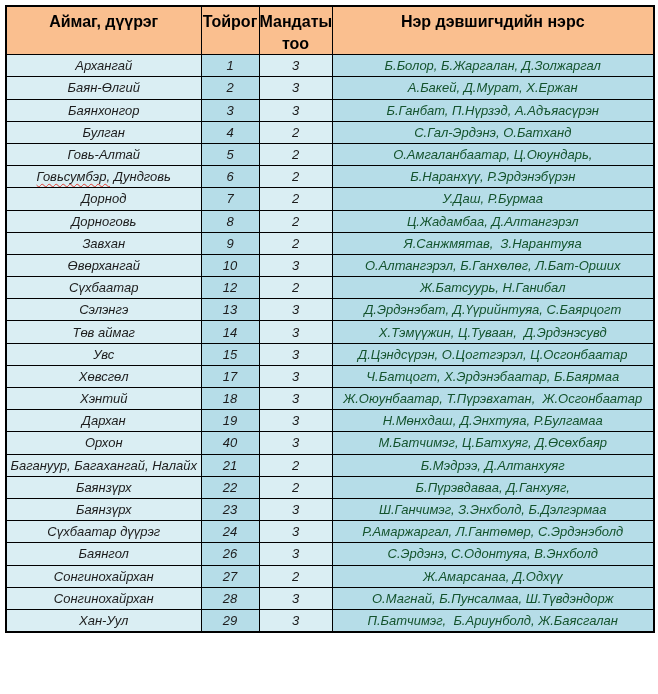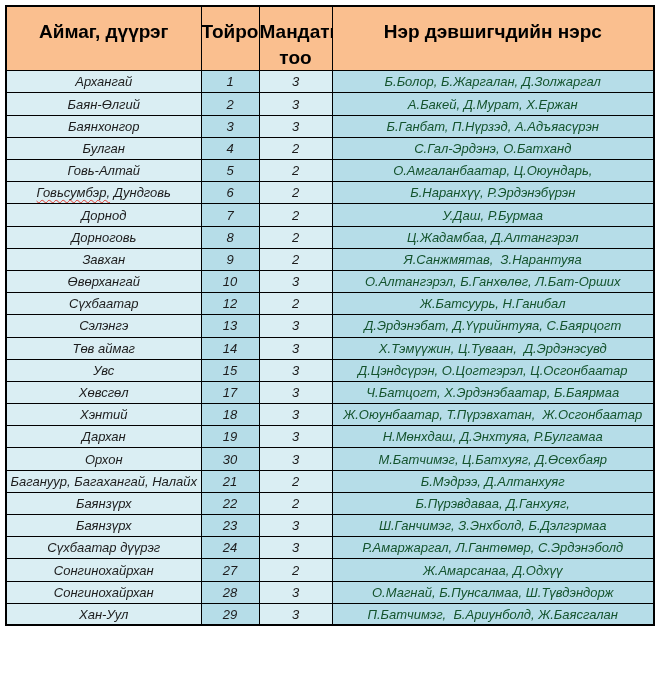--- a/index.html
+++ b/index.html
@@ -26,24 +26,24 @@
   }
   .doc-table th, .doc-table td {
     border: 1px solid var(--border, #000);
     text-align: center;
     overflow: hidden;
     padding: 0;
   }
   .doc-table th {
     background: var(--header-bg, #FABF8F);
     color: #000;
-    font-size: 19px;
+    font-size: 16px;
     font-weight: bold;
     vertical-align: top;
-    padding-top: 12px;
+    padding-top: 4px;
     height: 35px;
     line-height: 1.35;
   }
   .doc-table tbody tr {
     height: 22.2px;
     font-style: italic;
   }
   .doc-table td {
     font-size: 13px;
     vertical-align: middle;
@@ -178,21 +178,21 @@
     <td class="c4"><span>Ж.Оюунбаатар, Т.Пүрэвхатан,  Ж.Осгонбаатар</span></td>
   </tr>
         <tr>
     <td class="c1"><span>Дархан</span></td>
     <td class="c2"><span>19</span></td>
     <td class="c3"><span>3</span></td>
     <td class="c4"><span>Н.Мөнхдаш, Д.Энхтуяа, Р.Булгамаа</span></td>
   </tr>
         <tr>
     <td class="c1"><span>Орхон</span></td>
-    <td class="c2"><span>30</span></td>
+    <td class="c2"><span>40</span></td>
     <td class="c3"><span>3</span></td>
     <td class="c4"><span>М.Батчимэг, Ц.Батхуяг, Д.Өсөхбаяр</span></td>
   </tr>
         <tr>
     <td class="c1"><span>Багануур, Багахангай, Налайх</span></td>
     <td class="c2"><span>21</span></td>
     <td class="c3"><span>2</span></td>
     <td class="c4"><span>Б.Мэдрээ, Д.Алтанхуяг</span></td>
   </tr>
         <tr>
@@ -205,20 +205,26 @@
     <td class="c1"><span>Баянзүрх</span></td>
     <td class="c2"><span>23</span></td>
     <td class="c3"><span>3</span></td>
     <td class="c4"><span>Ш.Ганчимэг, З.Энхболд, Б.Дэлгэрмаа</span></td>
   </tr>
         <tr>
     <td class="c1"><span>Сүхбаатар дүүрэг</span></td>
     <td class="c2"><span>24</span></td>
     <td class="c3"><span>3</span></td>
     <td class="c4"><span>Р.Амаржаргал, Л.Гантөмөр, С.Эрдэнэболд</span></td>
+  </tr>
+        <tr>
+    <td class="c1"><span>Баянгол</span></td>
+    <td class="c2"><span>26</span></td>
+    <td class="c3"><span>3</span></td>
+    <td class="c4"><span>С.Эрдэнэ, С.Одонтуяа, В.Энхболд</span></td>
   </tr>
         <tr>
     <td class="c1"><span>Сонгинохайрхан</span></td>
     <td class="c2"><span>27</span></td>
     <td class="c3"><span>2</span></td>
     <td class="c4"><span>Ж.Амарсанаа, Д.Одхүү</span></td>
   </tr>
         <tr>
     <td class="c1"><span>Сонгинохайрхан</span></td>
     <td class="c2"><span>28</span></td>

